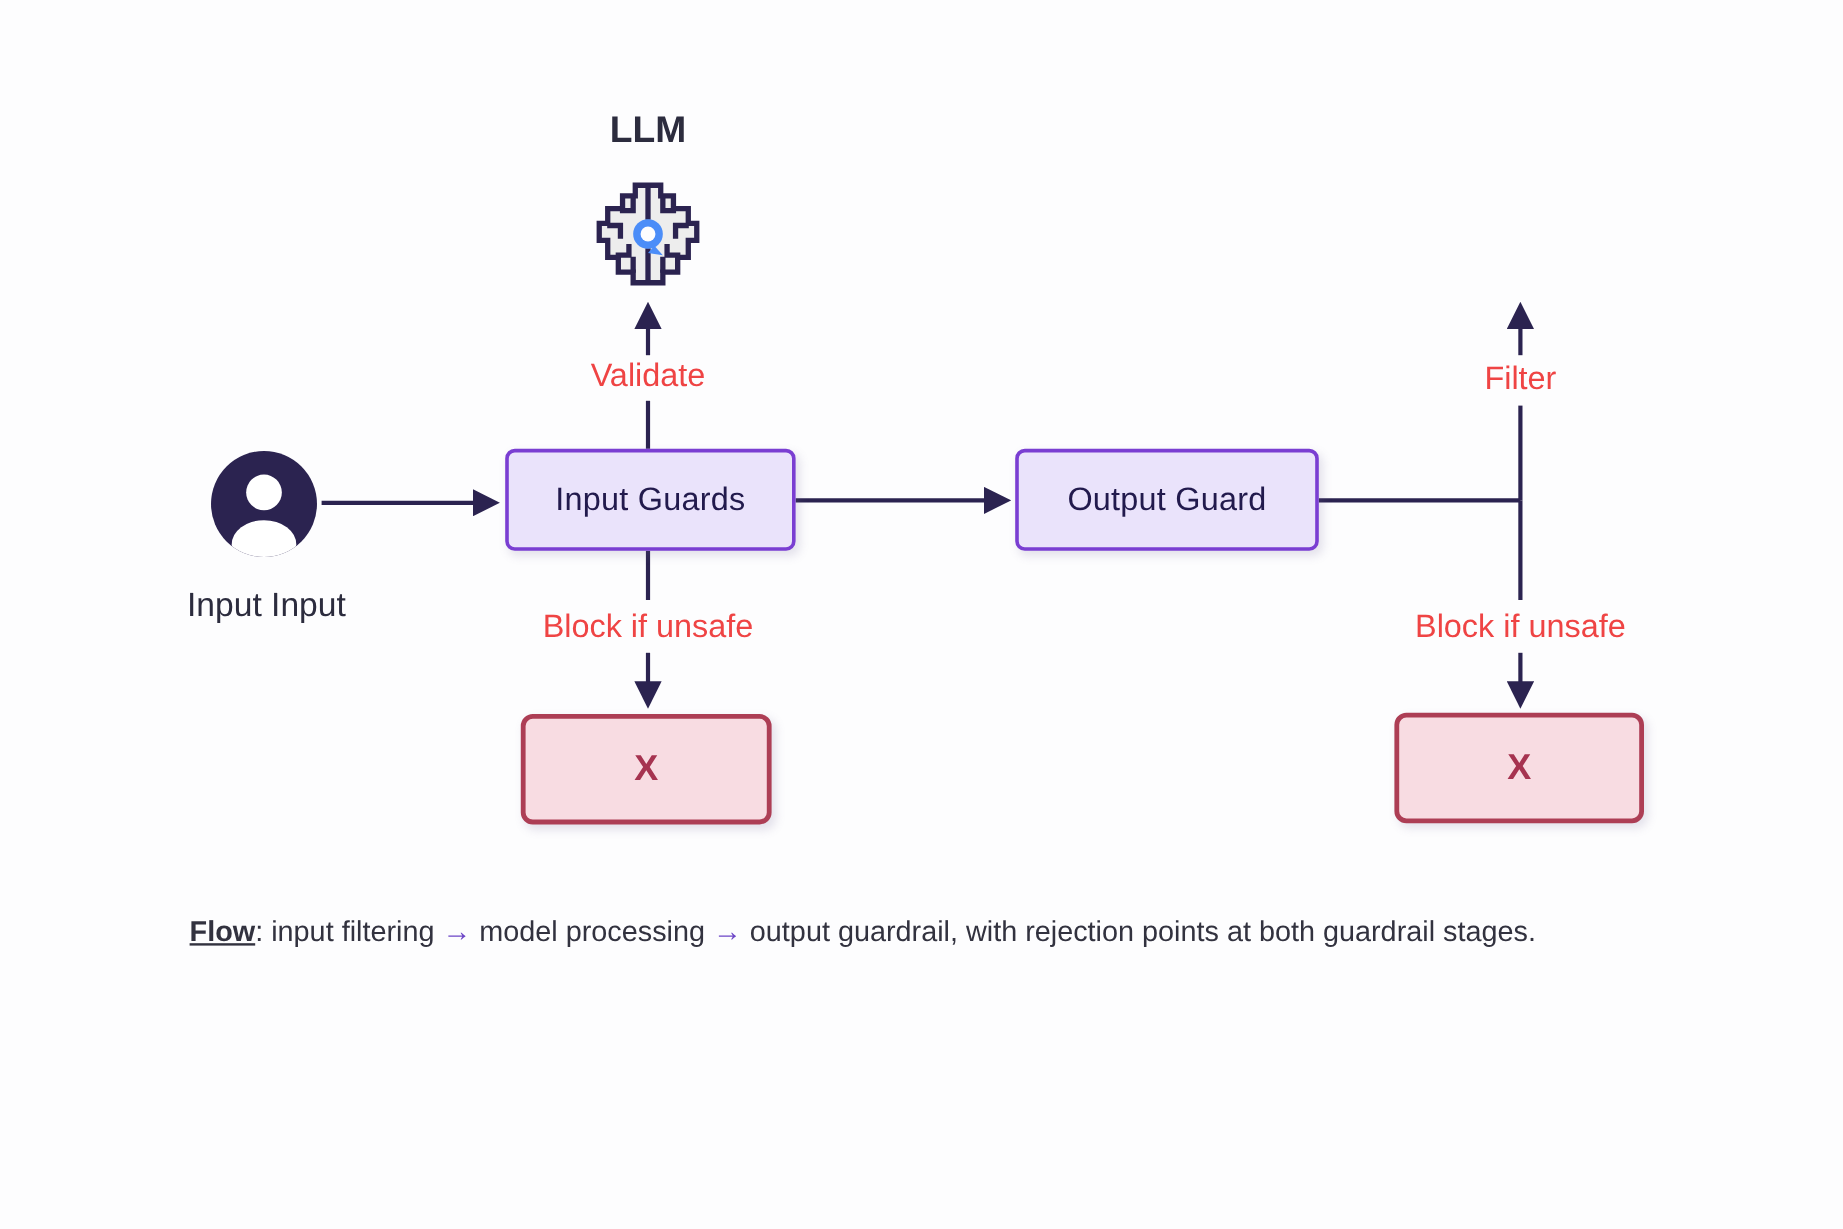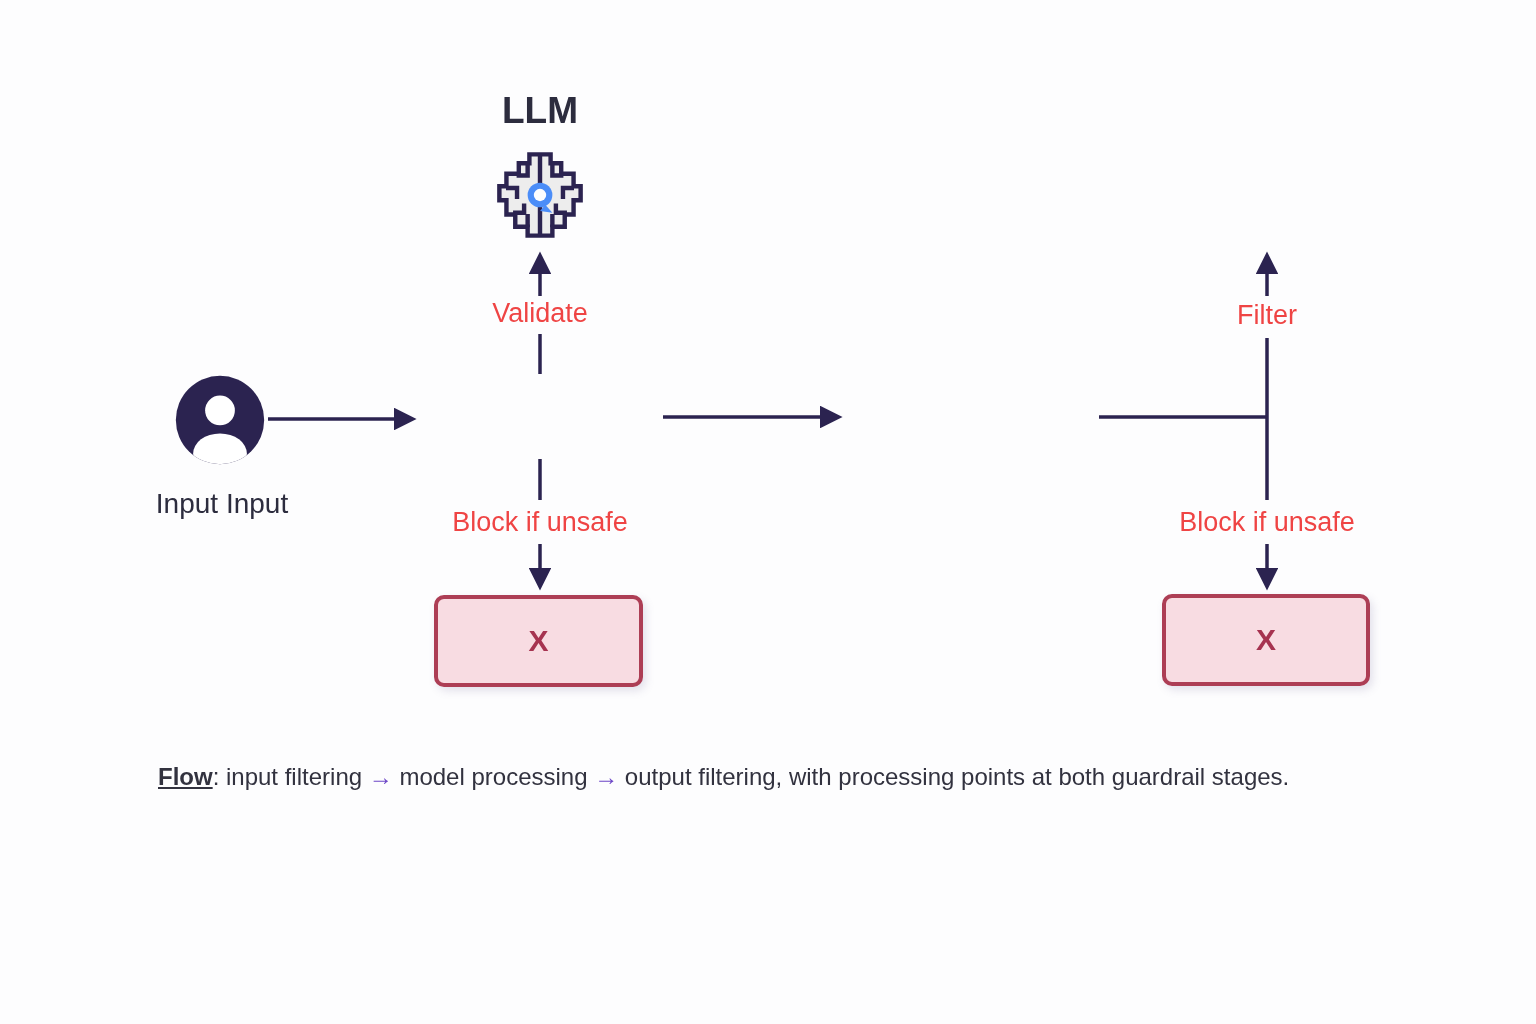--- a/index.html
+++ b/index.html
@@ -22,21 +22,21 @@
     font-size:27px;font-weight:500;color:#22304a;border-radius:10px;
   }
   .node--reject{
     background:#f8dce2;border:4px solid #ad3e55;border-radius:10px;
     font-size:30px;font-weight:700;color:#a63350;
   }
   .lbl{
     position:absolute;transform:translateX(-50%);white-space:nowrap;
     font-size:27px;color:#ef4444;
   }
-  .lbl--llm{font-size:37px;font-weight:600;color:#2c2c3e;}
+  .lbl--llm{font-size:31px;font-weight:600;color:#2c2c3e;}
   .lbl--user{font-size:28px;font-weight:500;color:#2c2c3e;}
   .icon-wrap{position:absolute;}
   .caption{
     position:absolute;left:158px;top:756px;width:1180px;
     font-size:24px;line-height:41px;color:#32323f;
   }
   .caption .lead{font-weight:700;text-decoration:underline;}
   .caption .flow-arrow{color:#6d47c7;font-weight:500;}
 </style>
 </head>
@@ -107,28 +107,34 @@
       <ellipse cx="50" cy="85" rx="28" ry="21" fill="#ffffff" clip-path="url(#uclip)"></ellipse>
     </svg>
   </div>
   <div class="lbl lbl--user" style="left:222px;top:488px;">Input Input</div>
 
   <div class="lbl" style="left:540px;top:298px;">Validate</div>
   <div class="lbl" style="left:1267px;top:300px;">Filter</div>
   <div class="lbl" style="left:540px;top:507px;">Block if unsafe</div>
   <div class="lbl" style="left:1267px;top:507px;">Block if unsafe</div>
 
+  <div class="node node--guard" style="left:421px;top:374px;width:242px;height:85px;">
+    <span>Input Guards</span>
+  </div>
 
+  <div class="node node--guard" style="left:846px;top:374px;width:253px;height:85px;">
+    <span>Output Guard</span>
+  </div>
 
 
   <div class="node node--reject" style="left:434px;top:595px;width:209px;height:92px;">
     <span>X</span>
   </div>
 
   <div class="node node--reject" style="left:1162px;top:594px;width:208px;height:92px;">
     <span>X</span>
   </div>
 
   <div class="caption">
-    <span class="lead">Flow</span><span>: input filtering </span><span class="flow-arrow">→</span><span> model processing </span><span class="flow-arrow">→</span><span> output filtering, with processing points at both guardrail stages.</span>
+    <span class="lead">Flow</span><span>: input filtering </span><span class="flow-arrow">→</span><span> model processing </span><span class="flow-arrow">→</span><span> output guardrail, with rejection points at both guardrail stages.</span>
   </div>
 
 </div>
 
 </body></html>

